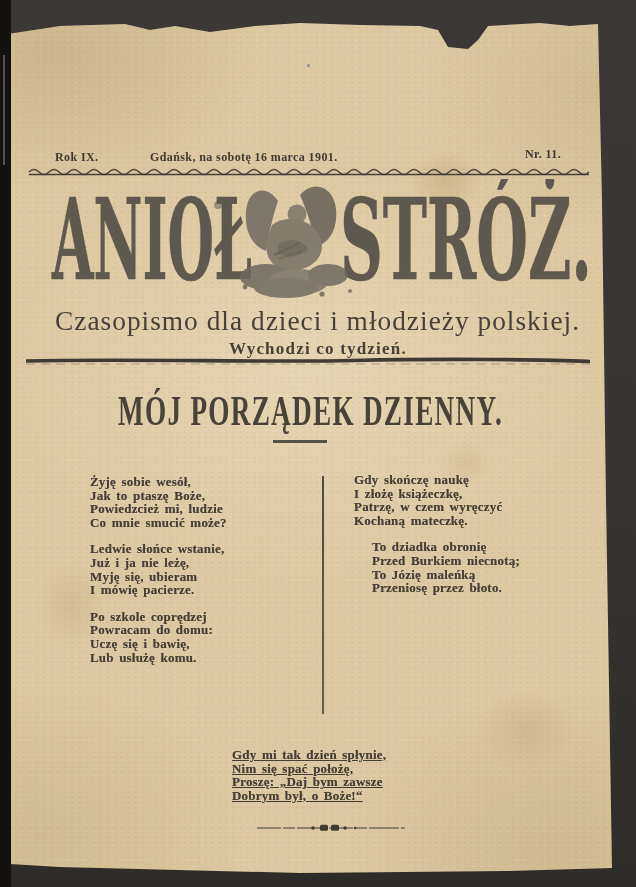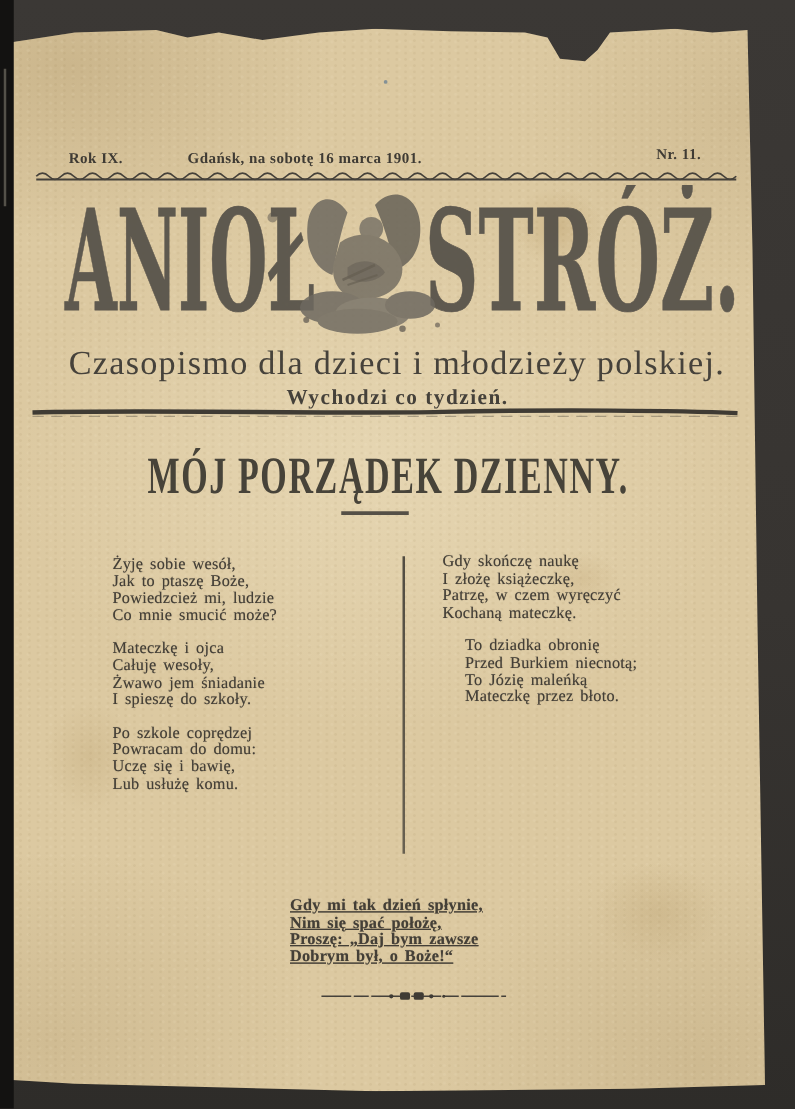--- a/index.html
+++ b/index.html
@@ -23,39 +23,39 @@
   .grain{position:absolute;inset:0;
          background-image:radial-gradient(rgba(115,90,45,.07) 1px, transparent 1.6px),
                           radial-gradient(rgba(250,242,215,.10) 1px, transparent 1.6px);
          background-size:7px 5px,9px 7px;background-position:0 0,3px 2px;}
   .stain{position:absolute;border-radius:50%;}
   .stain1{left:404px;top:150px;width:72px;height:62px;background:radial-gradient(closest-side,rgba(150,112,50,.20),rgba(150,112,50,0));}
   .stain2{left:430px;top:440px;width:60px;height:46px;background:radial-gradient(closest-side,rgba(150,112,50,.12),rgba(150,112,50,0));}
   .stain3{left:470px;top:690px;width:100px;height:80px;background:radial-gradient(closest-side,rgba(140,105,45,.12),rgba(140,105,45,0));}
   .stain4{left:30px;top:560px;width:70px;height:90px;background:radial-gradient(closest-side,rgba(140,105,45,.12),rgba(140,105,45,0));}
   .speck-blue{position:absolute;left:301px;top:64px;width:3px;height:3px;border-radius:50%;background:#4a6c8f;opacity:.6;}
-  .content{position:absolute;inset:0;z-index:2;color:#44403a;}
+  .content{position:absolute;inset:0;z-index:2;color:#44403a;margin-top:31px;}
   .content > *{position:absolute;}
   .small-head{font-weight:bold;font-size:12px;letter-spacing:.4px;color:#3f3b34;}
   .rok{left:55px;top:119px;}
   .dateline{left:150px;top:119px;width:300px;text-align:left;}
   .nr{left:525px;top:116px;}
   .rule-svg{display:block;}
   .hdr-rule{left:28px;top:135px;}
   .sub-rule{left:24px;top:325px;}
   .masthead{left:40px;top:148px;}
   .mast-word{font-family:"DejaVu Serif",serif;font-weight:bold;fill:#57524a;stroke:#57524a;stroke-width:.6;opacity:.94;}
   .subtitle-svg{left:28px;top:276px;}
   .subtitle-text{font-family:"Liberation Serif",serif;fill:#46423b;letter-spacing:1px;}
   .frequency{left:18px;top:308px;width:600px;text-align:center;font-weight:bold;font-size:17px;letter-spacing:1.2px;color:#45413a;}
   .title-svg{left:0px;top:356px;}
   .title-text{font-family:"Liberation Serif",serif;font-weight:bold;fill:#474339;letter-spacing:2px;}
   .title-rule{left:273px;top:409px;width:54px;height:2.5px;background:#555047;}
   .col-divider{left:322px;top:445px;width:2px;height:238px;background:linear-gradient(180deg,rgba(66,62,54,.9),rgba(66,62,54,.75));}
-  .poem-col{width:240px;font-weight:normal;font-size:13px;line-height:13.6px;color:#443f37;}
+  .poem-col{width:240px;font-weight:bold;font-size:13px;line-height:13.6px;color:#443f37;}
   .left-col{left:90px;top:444px;}
   .right-col{left:354px;top:442px;}
   .stanza{margin:0 0 13px 0;white-space:pre-line;word-spacing:2px;letter-spacing:.2px;
           text-shadow:0 0 .6px rgba(68,63,55,.55);}
   .stanza.indent{margin-left:18px;}
   .closing{left:232px;top:704px;width:220px;font-weight:bold;font-size:13px;line-height:13.6px;
            color:#443f37;white-space:pre-line;word-spacing:2px;letter-spacing:.2px;
            text-shadow:0 0 .6px rgba(68,63,55,.55);text-decoration:underline;}
   .ornament{left:257px;top:792px;}
 </style>
@@ -126,39 +126,39 @@
     </svg>
     <div class="title-rule"></div>
 
     <div class="col-divider"></div>
 
     <section class="poem-col left-col">
       <p class="stanza">Żyję sobie wesół,
 Jak to ptaszę Boże,
 Powiedzcież mi, ludzie
 Co mnie smucić może?</p>
-      <p class="stanza">Mateczkę i ojca
-Całuję wesoły,
-Żwawo jem śniadanie
-I spieszę do szkoły.</p>
+      <p class="stanza">Ledwie słońce wstanie,
+Już i ja nie leżę,
+Myję się, ubieram
+I mówię pacierze.</p>
       <p class="stanza">Po szkole coprędzej
 Powracam do domu:
 Uczę się i bawię,
 Lub usłużę komu.</p>
     </section>
 
     <section class="poem-col right-col">
       <p class="stanza">Gdy skończę naukę
 I złożę książeczkę,
 Patrzę, w czem wyręczyć
 Kochaną mateczkę.</p>
       <p class="stanza indent">To dziadka obronię
 Przed Burkiem niecnotą;
 To Józię maleńką
-Mateczkę przez błoto.</p>
+Przeniosę przez błoto.</p>
     </section>
 
     <p class="closing">Gdy mi tak dzień spłynie,
 Nim się spać położę,
 Proszę: „Daj bym zawsze
 Dobrym był, o Boże!“</p>
 
     <svg class="ornament" width="148" height="10" viewBox="0 0 148 10">
       <path d="M0 5 H148" stroke="#45413a" stroke-width="1.1" stroke-dasharray="24 2 12 2 30 2"></path>
       <circle cx="56" cy="5" r="1.7" fill="#3f3b34"></circle>

